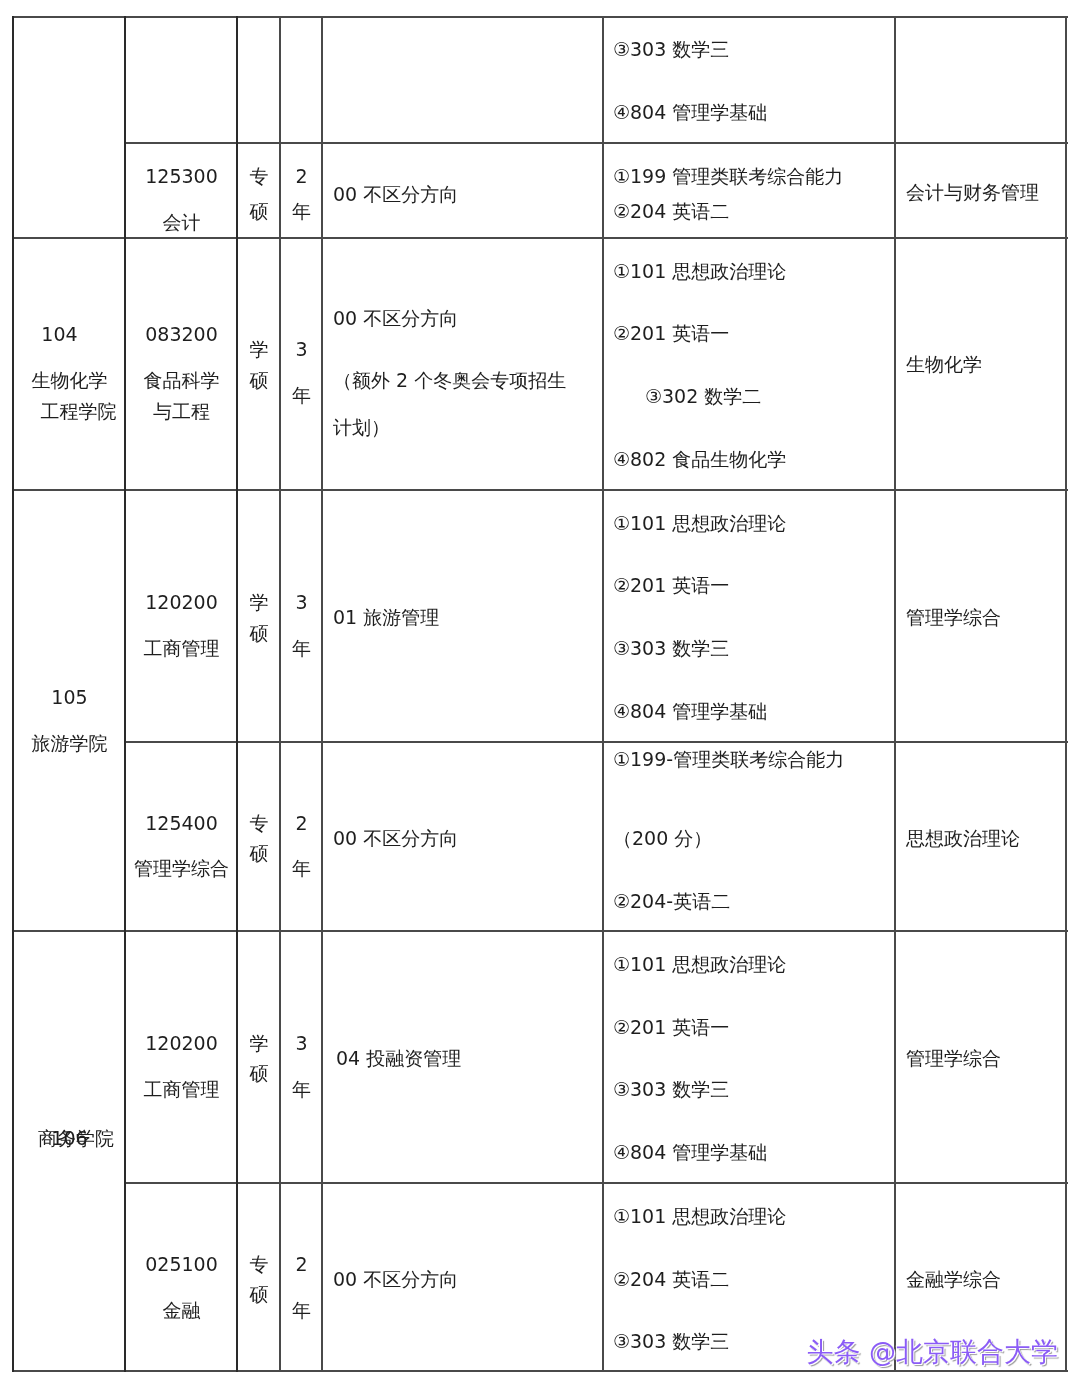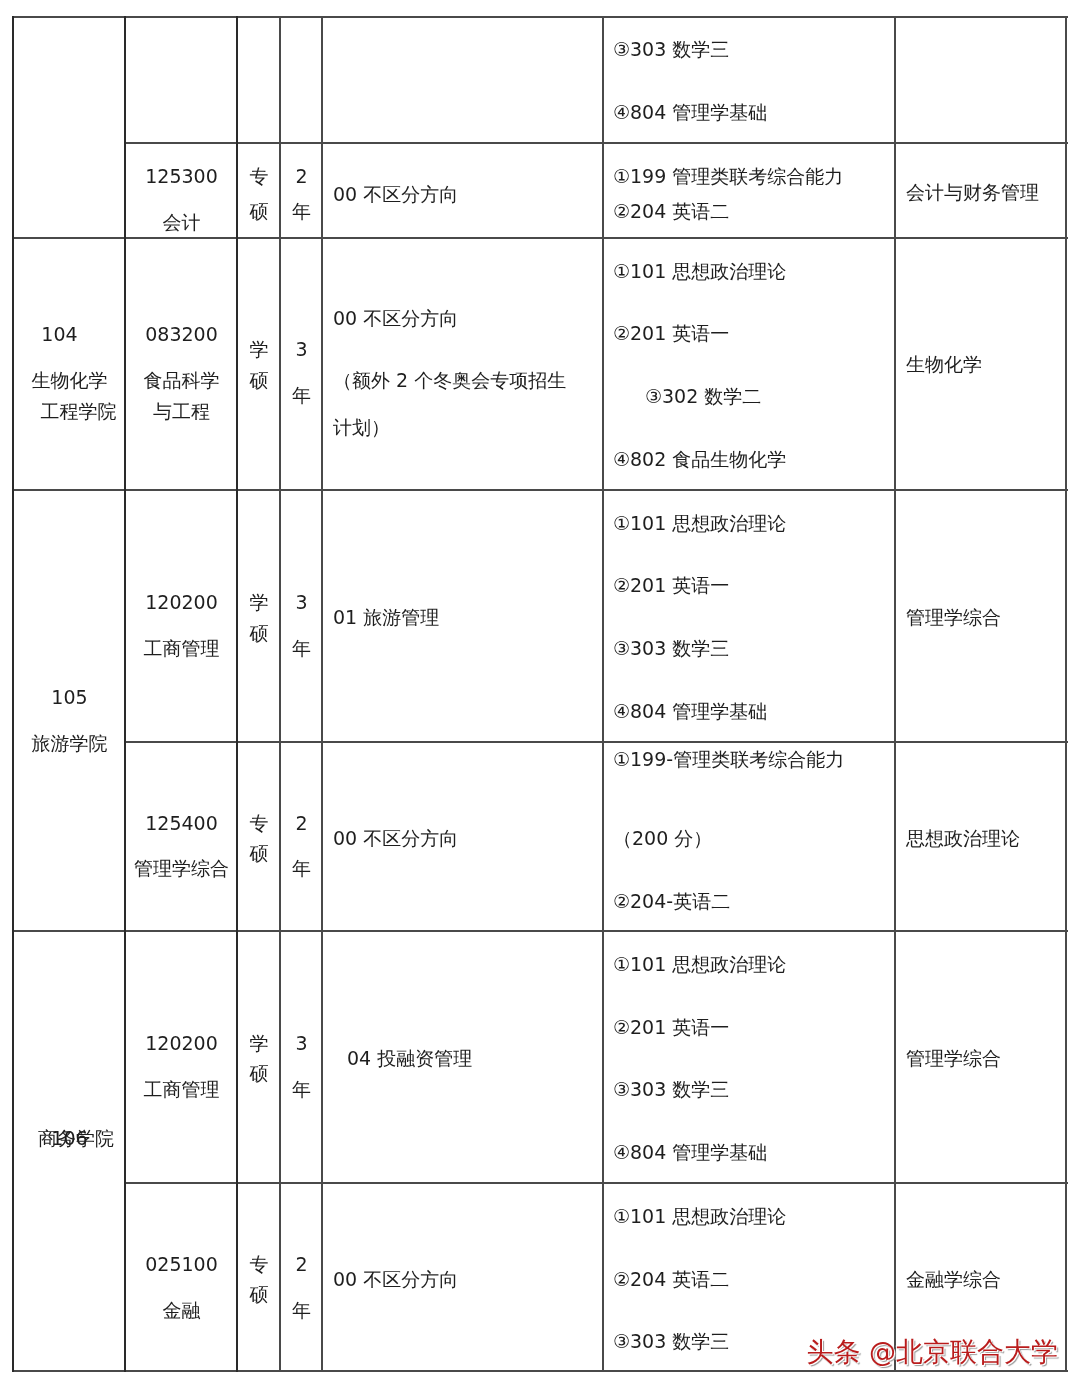--- a/index.html
+++ b/index.html
@@ -5,21 +5,21 @@
   html, body { margin: 0; padding: 0; background: #ffffff; }
   body { width: 1080px; height: 1389px; position: relative; overflow: hidden;
          font-family: "DejaVu Sans", "Liberation Sans", sans-serif; color: #1a1a1a; }
   .grid { position: absolute; left: 0; top: 0; width: 1080px; height: 1389px; }
   .hline { position: absolute; height: 2px; background: #4a4a4a; }
   .vline { position: absolute; width: 2px; background: #4a4a4a; }
   .vline.dark { background: #2a2a2a; }
   .txt { position: absolute; font-size: 19px; line-height: 22px; white-space: nowrap; color: #1e1e1e; }
   .center { text-align: center; }
   .watermark { position: absolute; right: 22px; top: 1336px; font-size: 27px; line-height: 32px;
-               color: #b91c1c; letter-spacing: 0px;
+               color: #8b5cf6; letter-spacing: 0px;
                text-shadow: 1px 1px 0 #ffffff, -1px -1px 0 #ffffff, 2px 2px 1px #9a9a9a; }
 </style>
 </head>
 <body>
 
 <div class="grid">
 
   <div class="hline" style="left:13px; top:16px; width:1055px;"></div>
   <div class="hline" style="left:125px; top:142px; width:943px;"></div>
   <div class="hline" style="left:13px; top:237px; width:1055px;"></div>
@@ -99,21 +99,21 @@
   <div class="txt" style="left:906px; top:827px;">思想政治理论</div>
 
   <div class="txt center" style="left:14px; width:111px; top:1127px;">106</div>
   <div class="txt center" style="left:14px; width:124px; top:1127px;">商务学院</div>
   <div class="txt center" style="left:126px; width:111px; top:1032px;">120200</div>
   <div class="txt center" style="left:126px; width:111px; top:1078px;">工商管理</div>
   <div class="txt center" style="left:238px; width:42px; top:1032px;">学</div>
   <div class="txt center" style="left:238px; width:42px; top:1062px;">硕</div>
   <div class="txt center" style="left:281px; width:41px; top:1032px;">3</div>
   <div class="txt center" style="left:281px; width:41px; top:1078px;">年</div>
-  <div class="txt" style="left:347px; top:1047px;">04 投融资管理</div>
+  <div class="txt" style="left:336px; top:1047px;">04 投融资管理</div>
   <div class="txt" style="left:613px; top:953px;">①101 思想政治理论</div>
   <div class="txt" style="left:613px; top:1016px;">②201 英语一</div>
   <div class="txt" style="left:613px; top:1078px;">③303 数学三</div>
   <div class="txt" style="left:613px; top:1141px;">④804 管理学基础</div>
   <div class="txt" style="left:906px; top:1047px;">管理学综合</div>
 
   <div class="txt center" style="left:126px; width:111px; top:1253px;">025100</div>
   <div class="txt center" style="left:126px; width:111px; top:1299px;">金融</div>
   <div class="txt center" style="left:238px; width:42px; top:1253px;">专</div>
   <div class="txt center" style="left:238px; width:42px; top:1283px;">硕</div>

